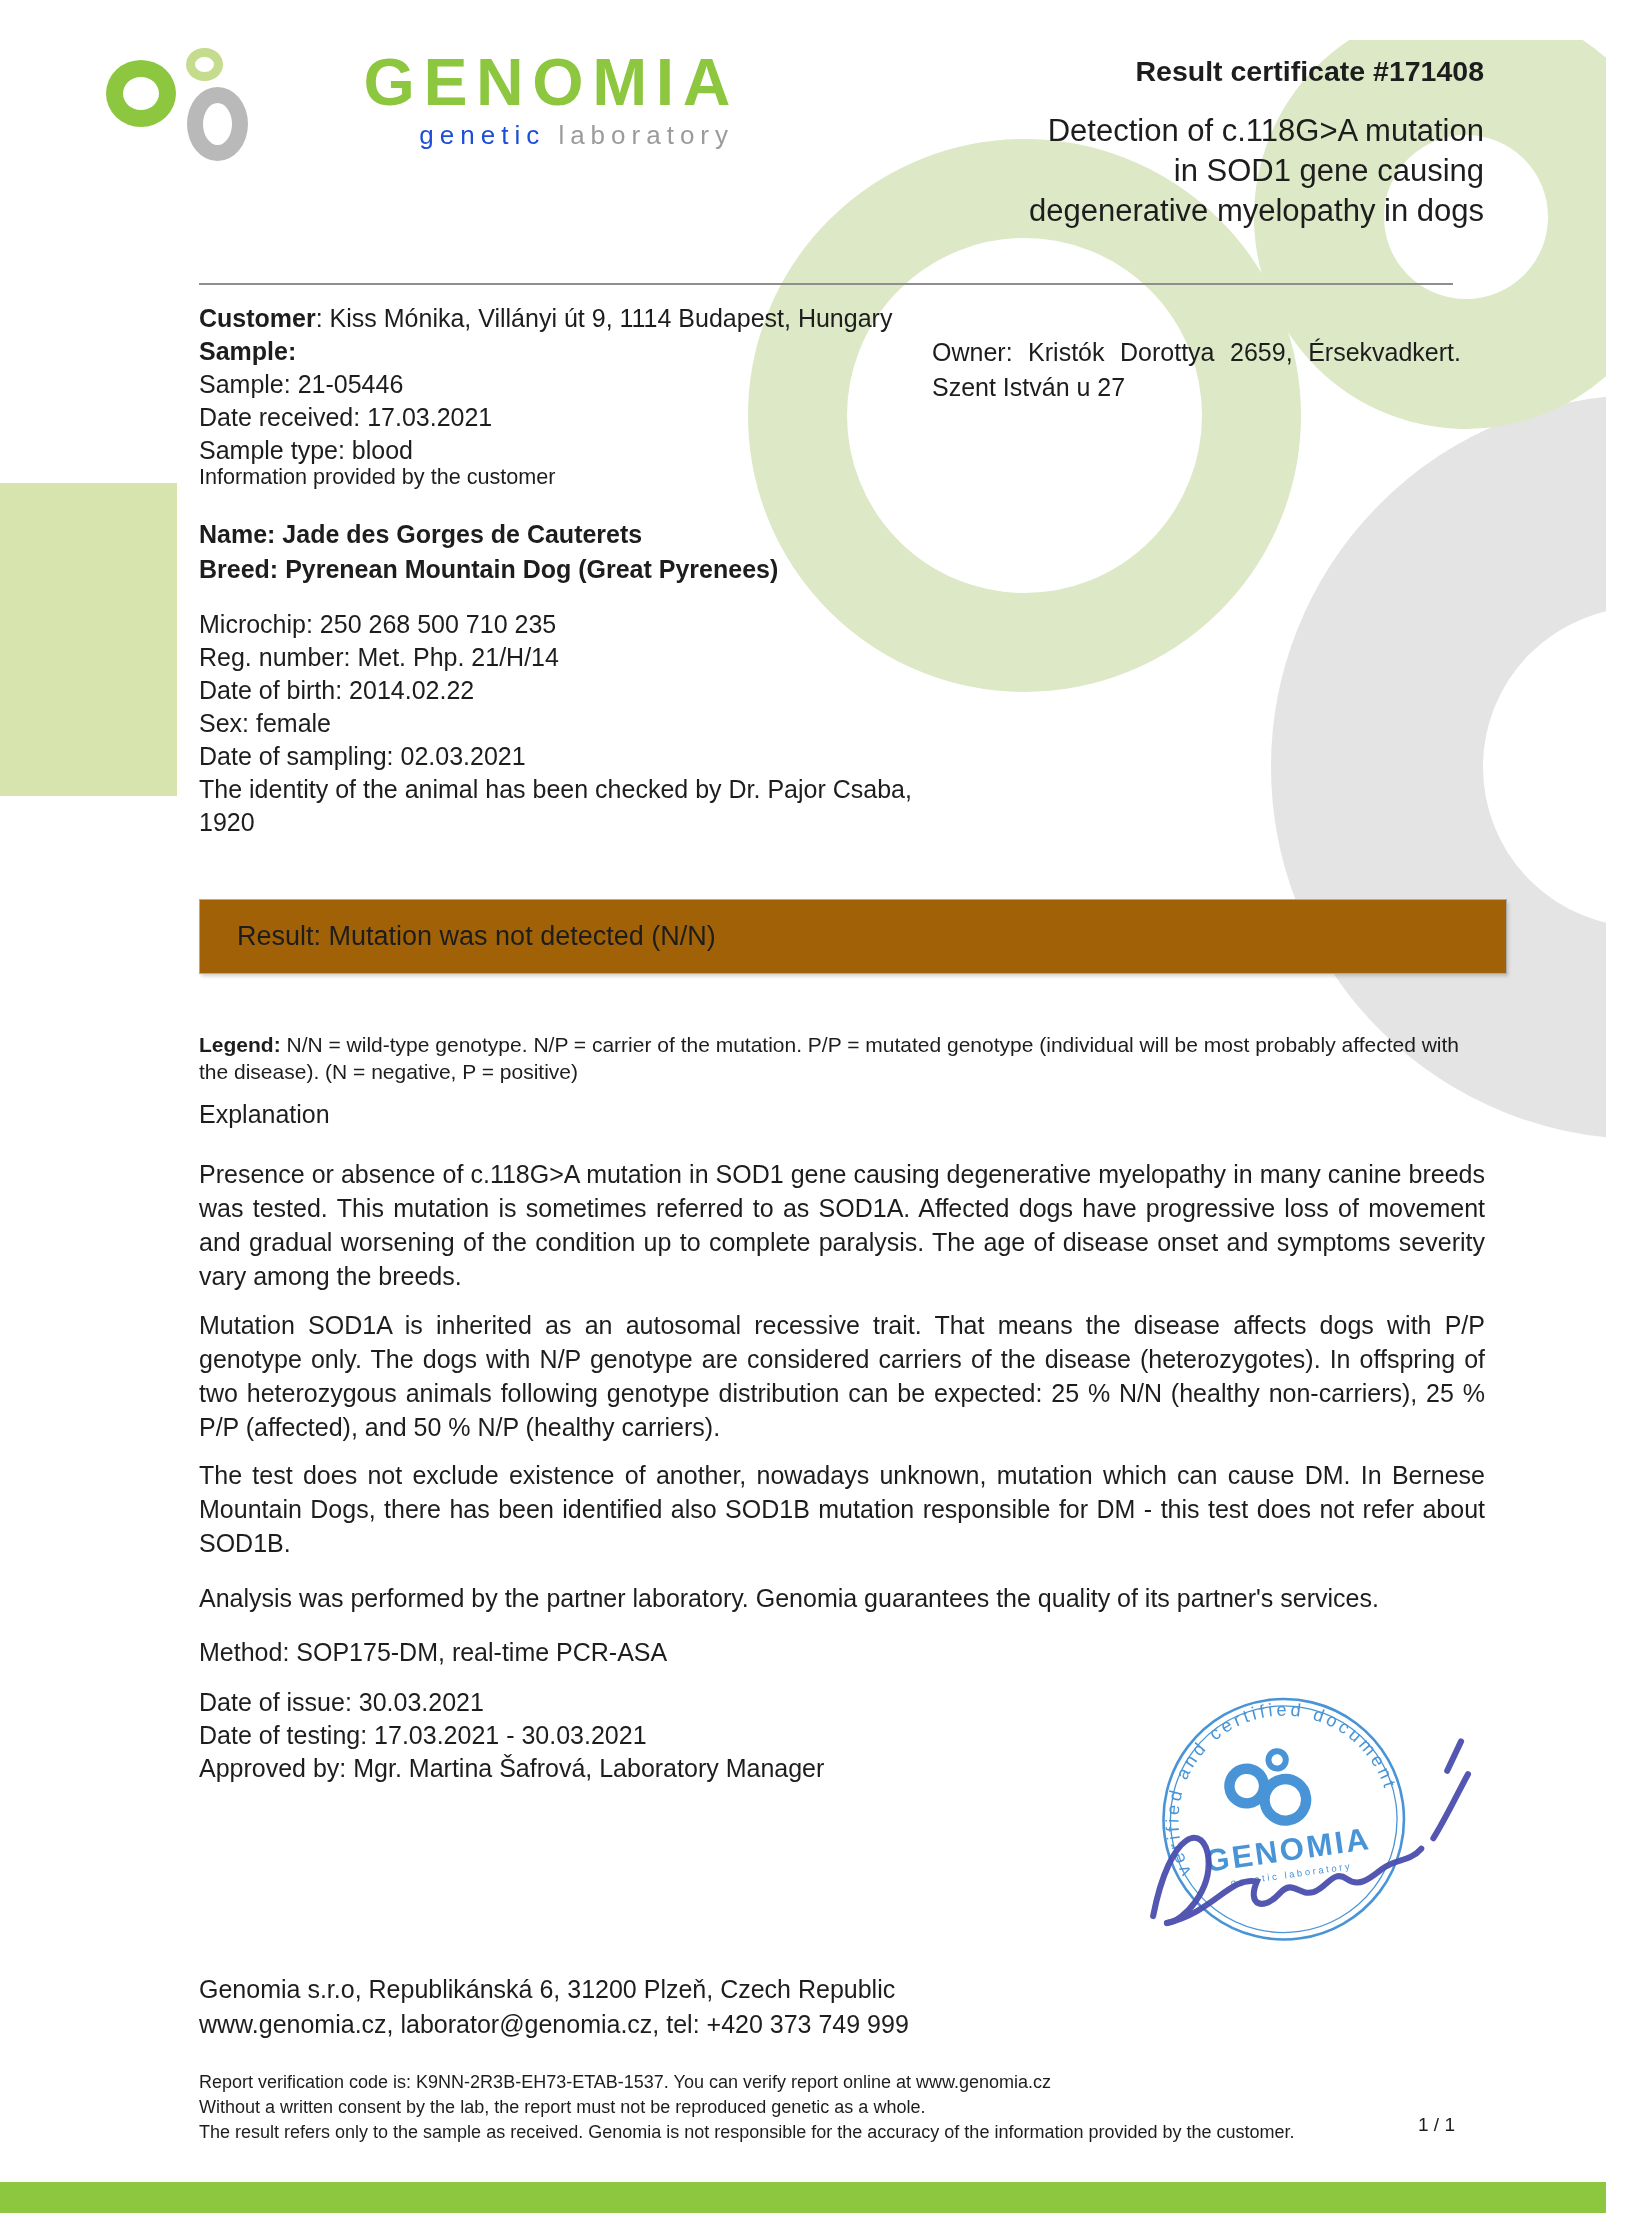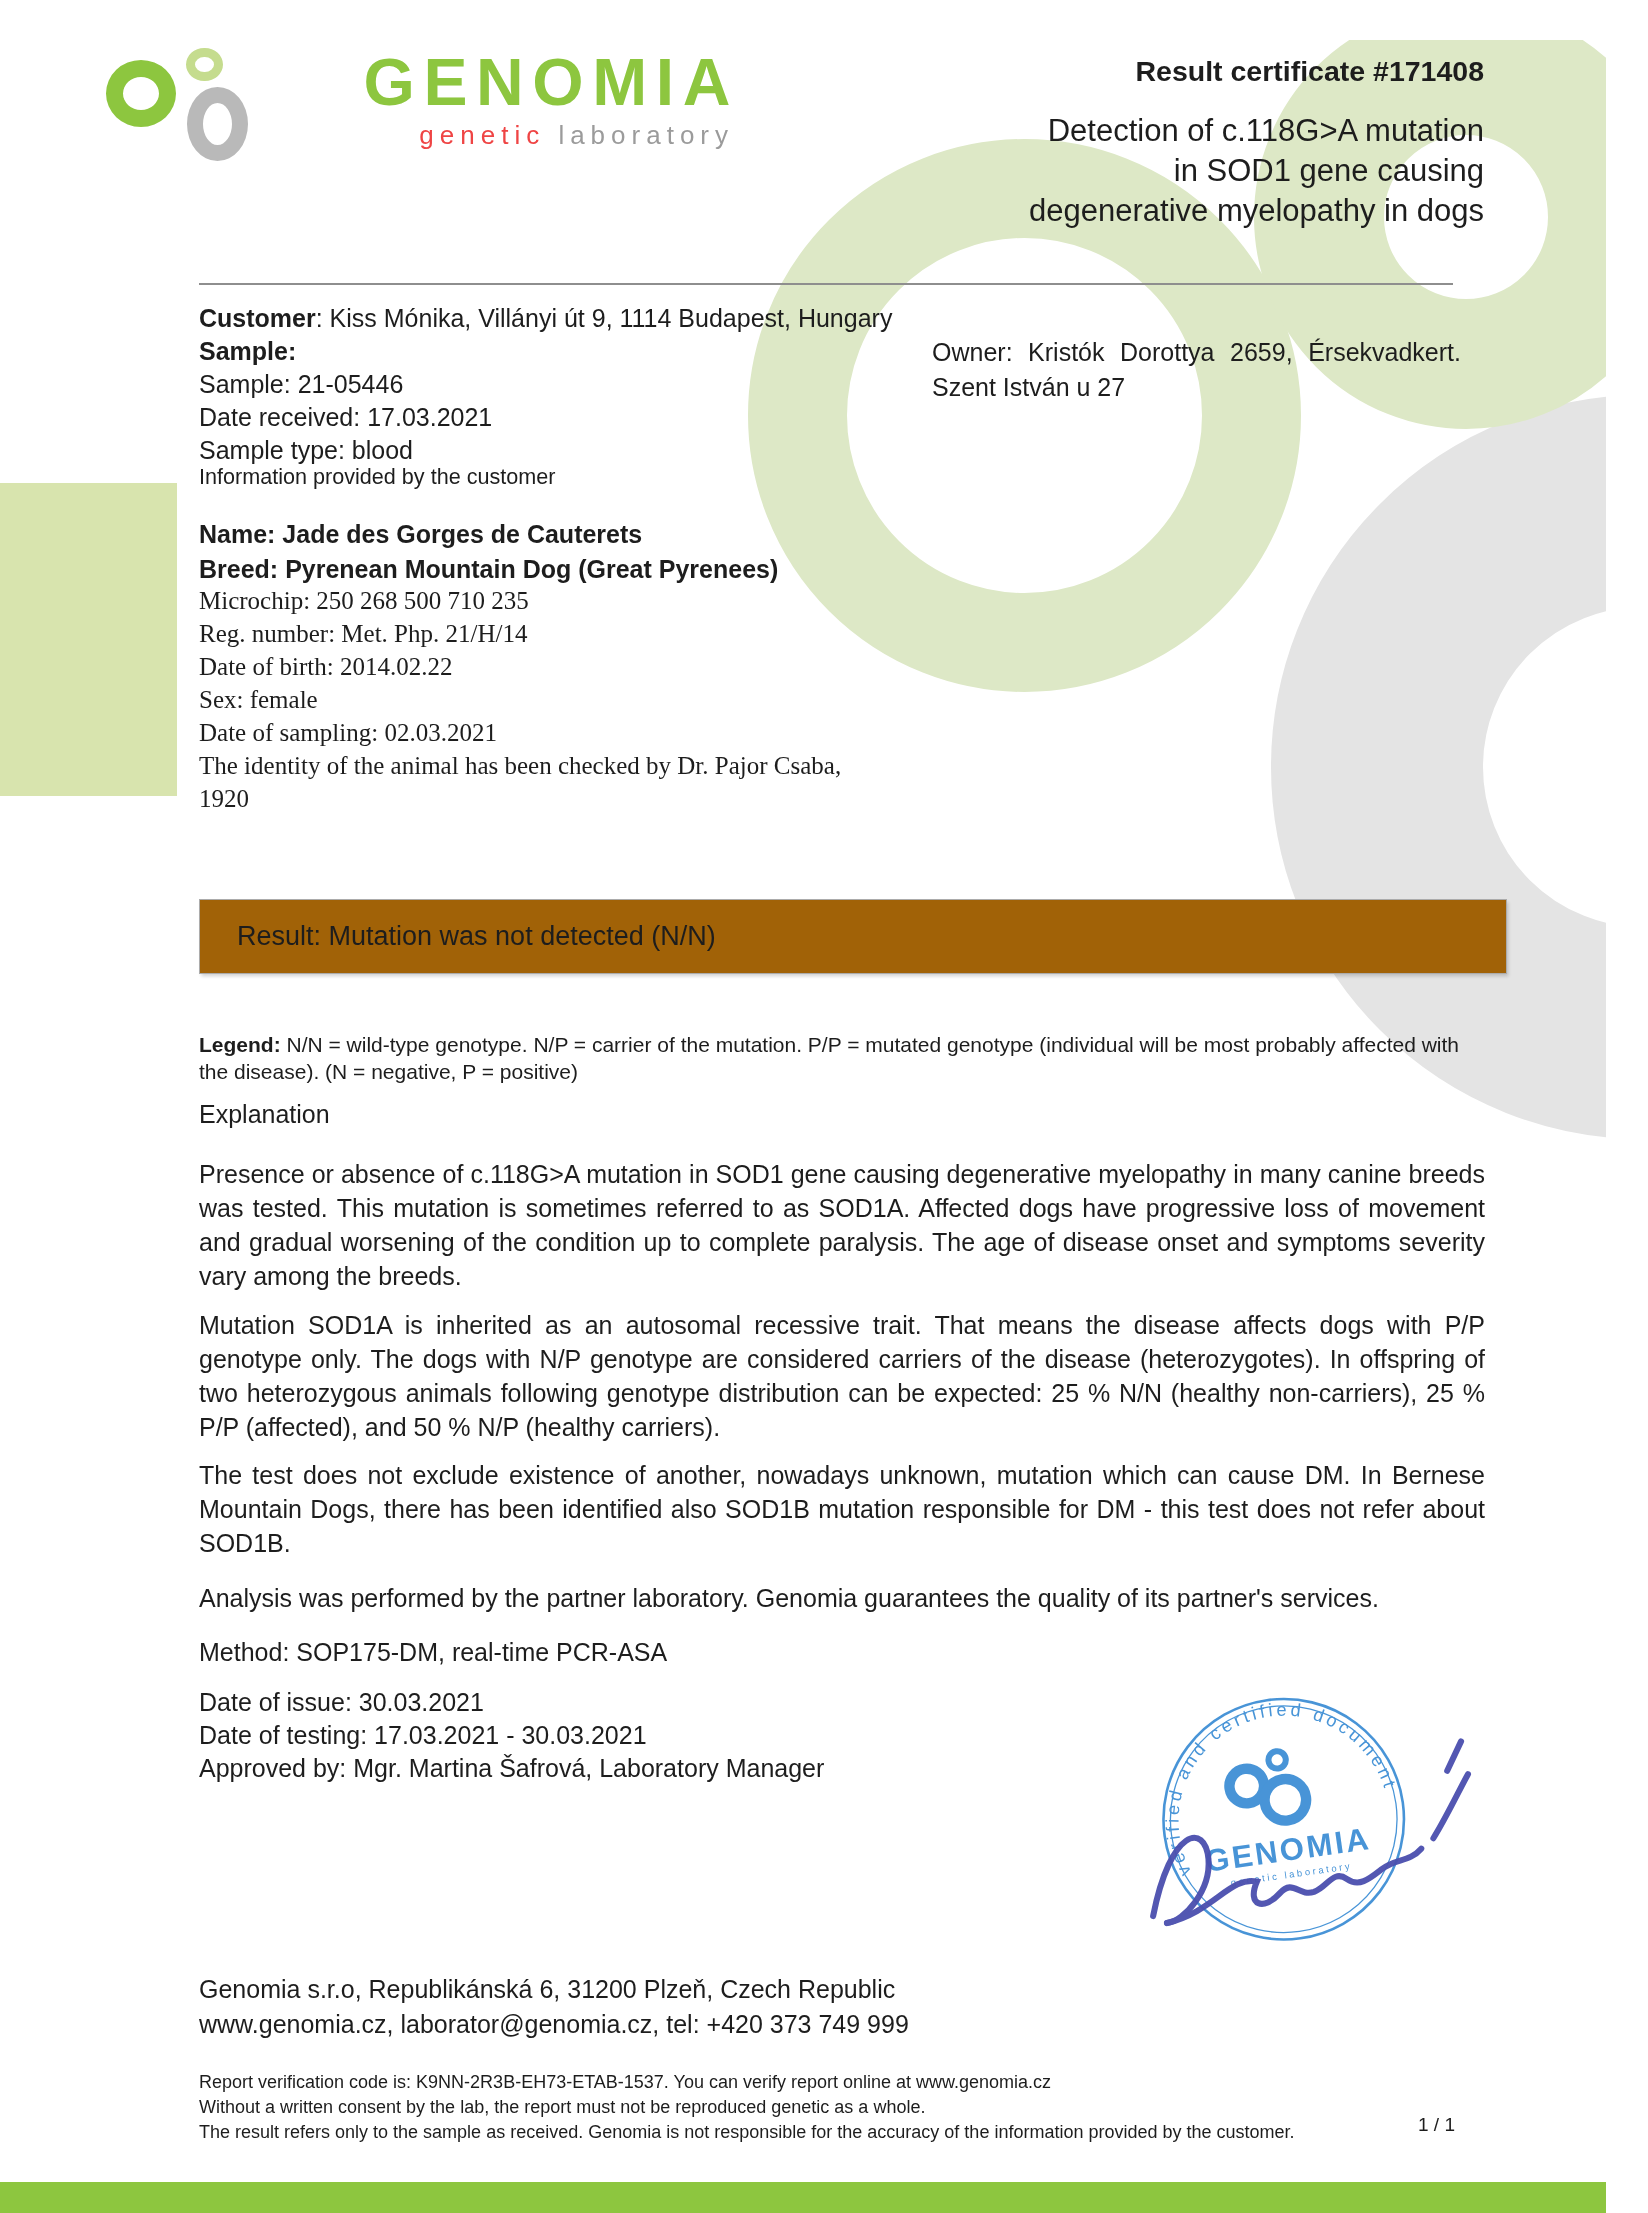--- a/index.html
+++ b/index.html
@@ -43,21 +43,21 @@
   .logo-ring{position:absolute;border-radius:50%;}
   .brand-text{
     position:absolute;left:259px;top:0px;width:398px;
     font-size:66px;font-weight:700;letter-spacing:8.6px;color:#8dc63f;
     text-align:right;white-space:nowrap;
   }
   .brand-tagline{
     position:absolute;left:259px;top:76px;width:393px;
     font-size:26px;letter-spacing:6px;text-align:right;white-space:nowrap;
   }
-  .tag-green{color:#ef4444;}
+  .tag-green{color:#1d4ed8;}
   .tag-gray{color:#9b9b9b;}
   
   .cert-no{font-size:28.5px;font-weight:700;line-height:38px;}
   .test-title{font-size:31px;line-height:40px;margin-top:21px;}
   .header-right{left:879px;top:12px;width:605px;text-align:right;}
   .rule{left:199px;top:243px;width:1254px;height:1.7px;background:#8e8e8e;}
   
   .t29{font-size:25px;line-height:33px;}
   .owner{left:932px;top:295px;width:529px;font-size:25px;line-height:35px;}
   .info-intro{font-size:21.6px;}
@@ -118,21 +118,21 @@
     <div>Sample type: blood</div>
   </div>
 
   <div class="abs owner just">Owner: Kristók Dorottya 2659, Érsekvadkert. Szent István u 27</div>
 
   <div class="abs col info-intro" style="top:424px;">Information provided by the customer</div>
   <div class="abs col bold-lines" style="top:477px;">
     <div>Name: Jade des Gorges de Cauterets</div>
     <div>Breed: Pyrenean Mountain Dog (Great Pyrenees)</div>
   </div>
-  <div class="abs col t29" style="top:544px;font-family:Liberation Serif, serif;">
+  <div class="abs col t29" style="top:568px;">
     <div>Microchip: 250 268 500 710 235</div>
     <div>Reg. number: Met. Php. 21/H/14</div>
     <div>Date of birth: 2014.02.22</div>
     <div>Sex: female</div>
     <div>Date of sampling: 02.03.2021</div>
     <div>The identity of the animal has been checked by Dr. Pajor Csaba,</div>
     <div>1920</div>
   </div>
 
   <div class="abs result-box">

